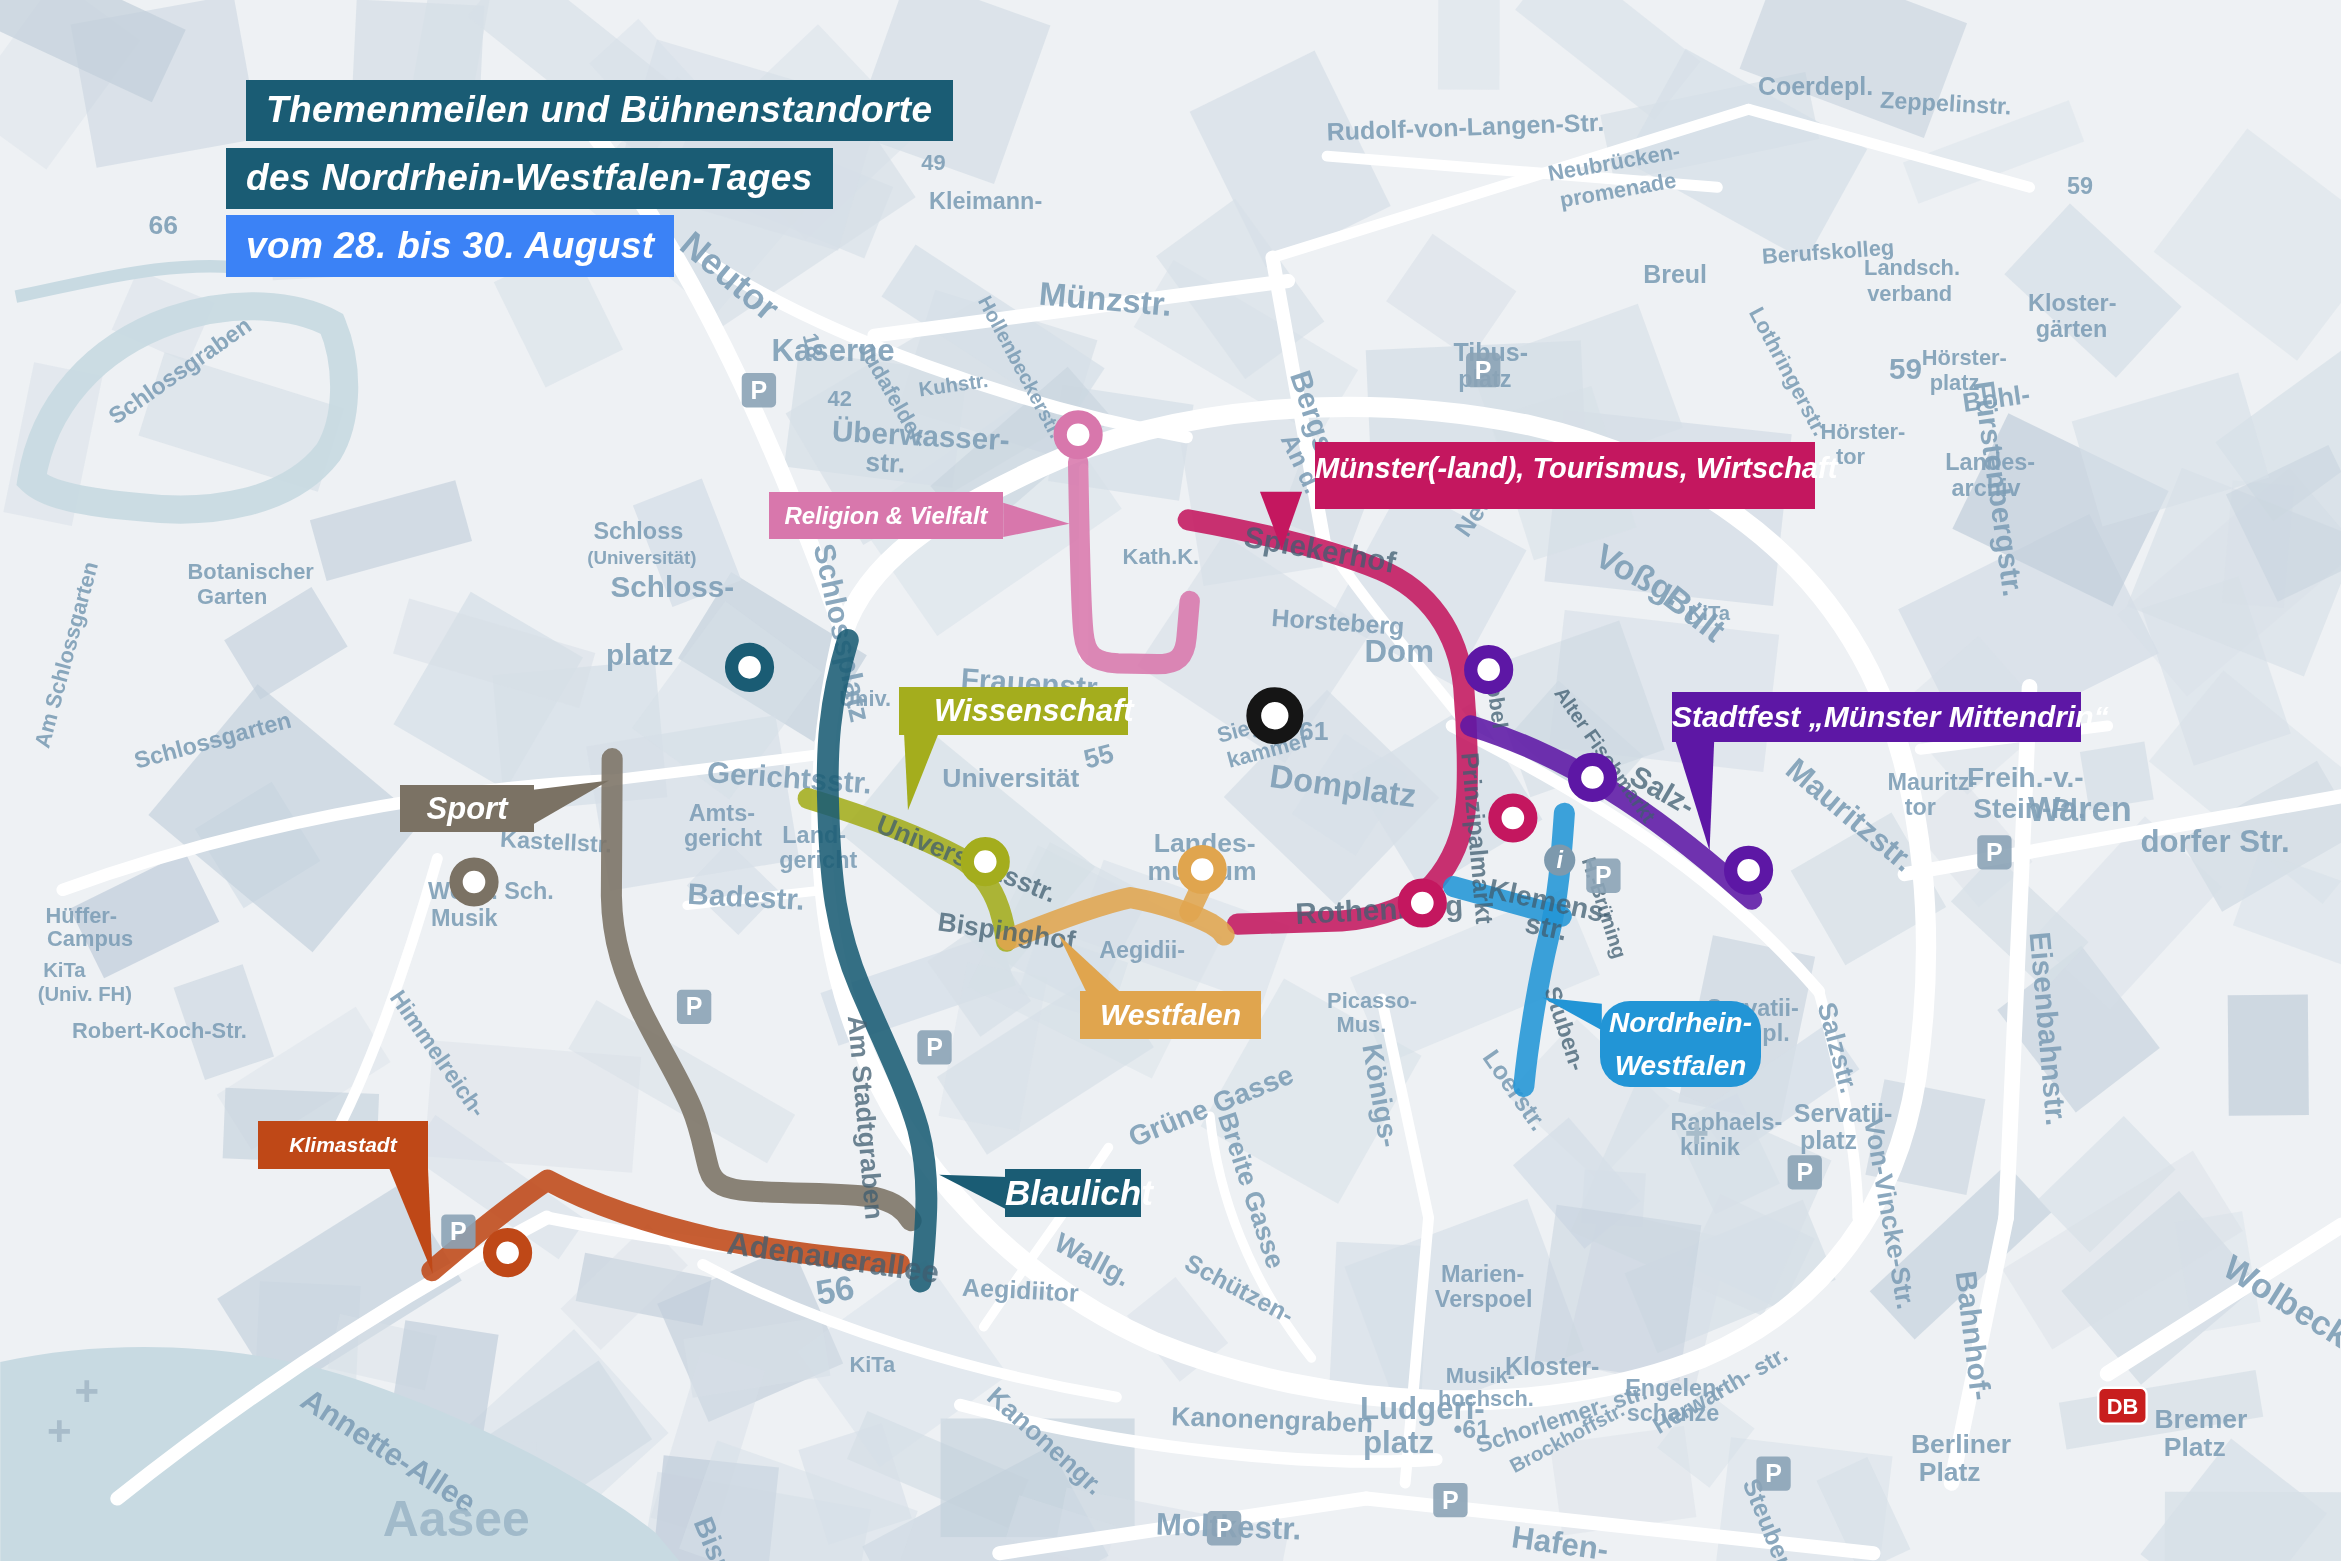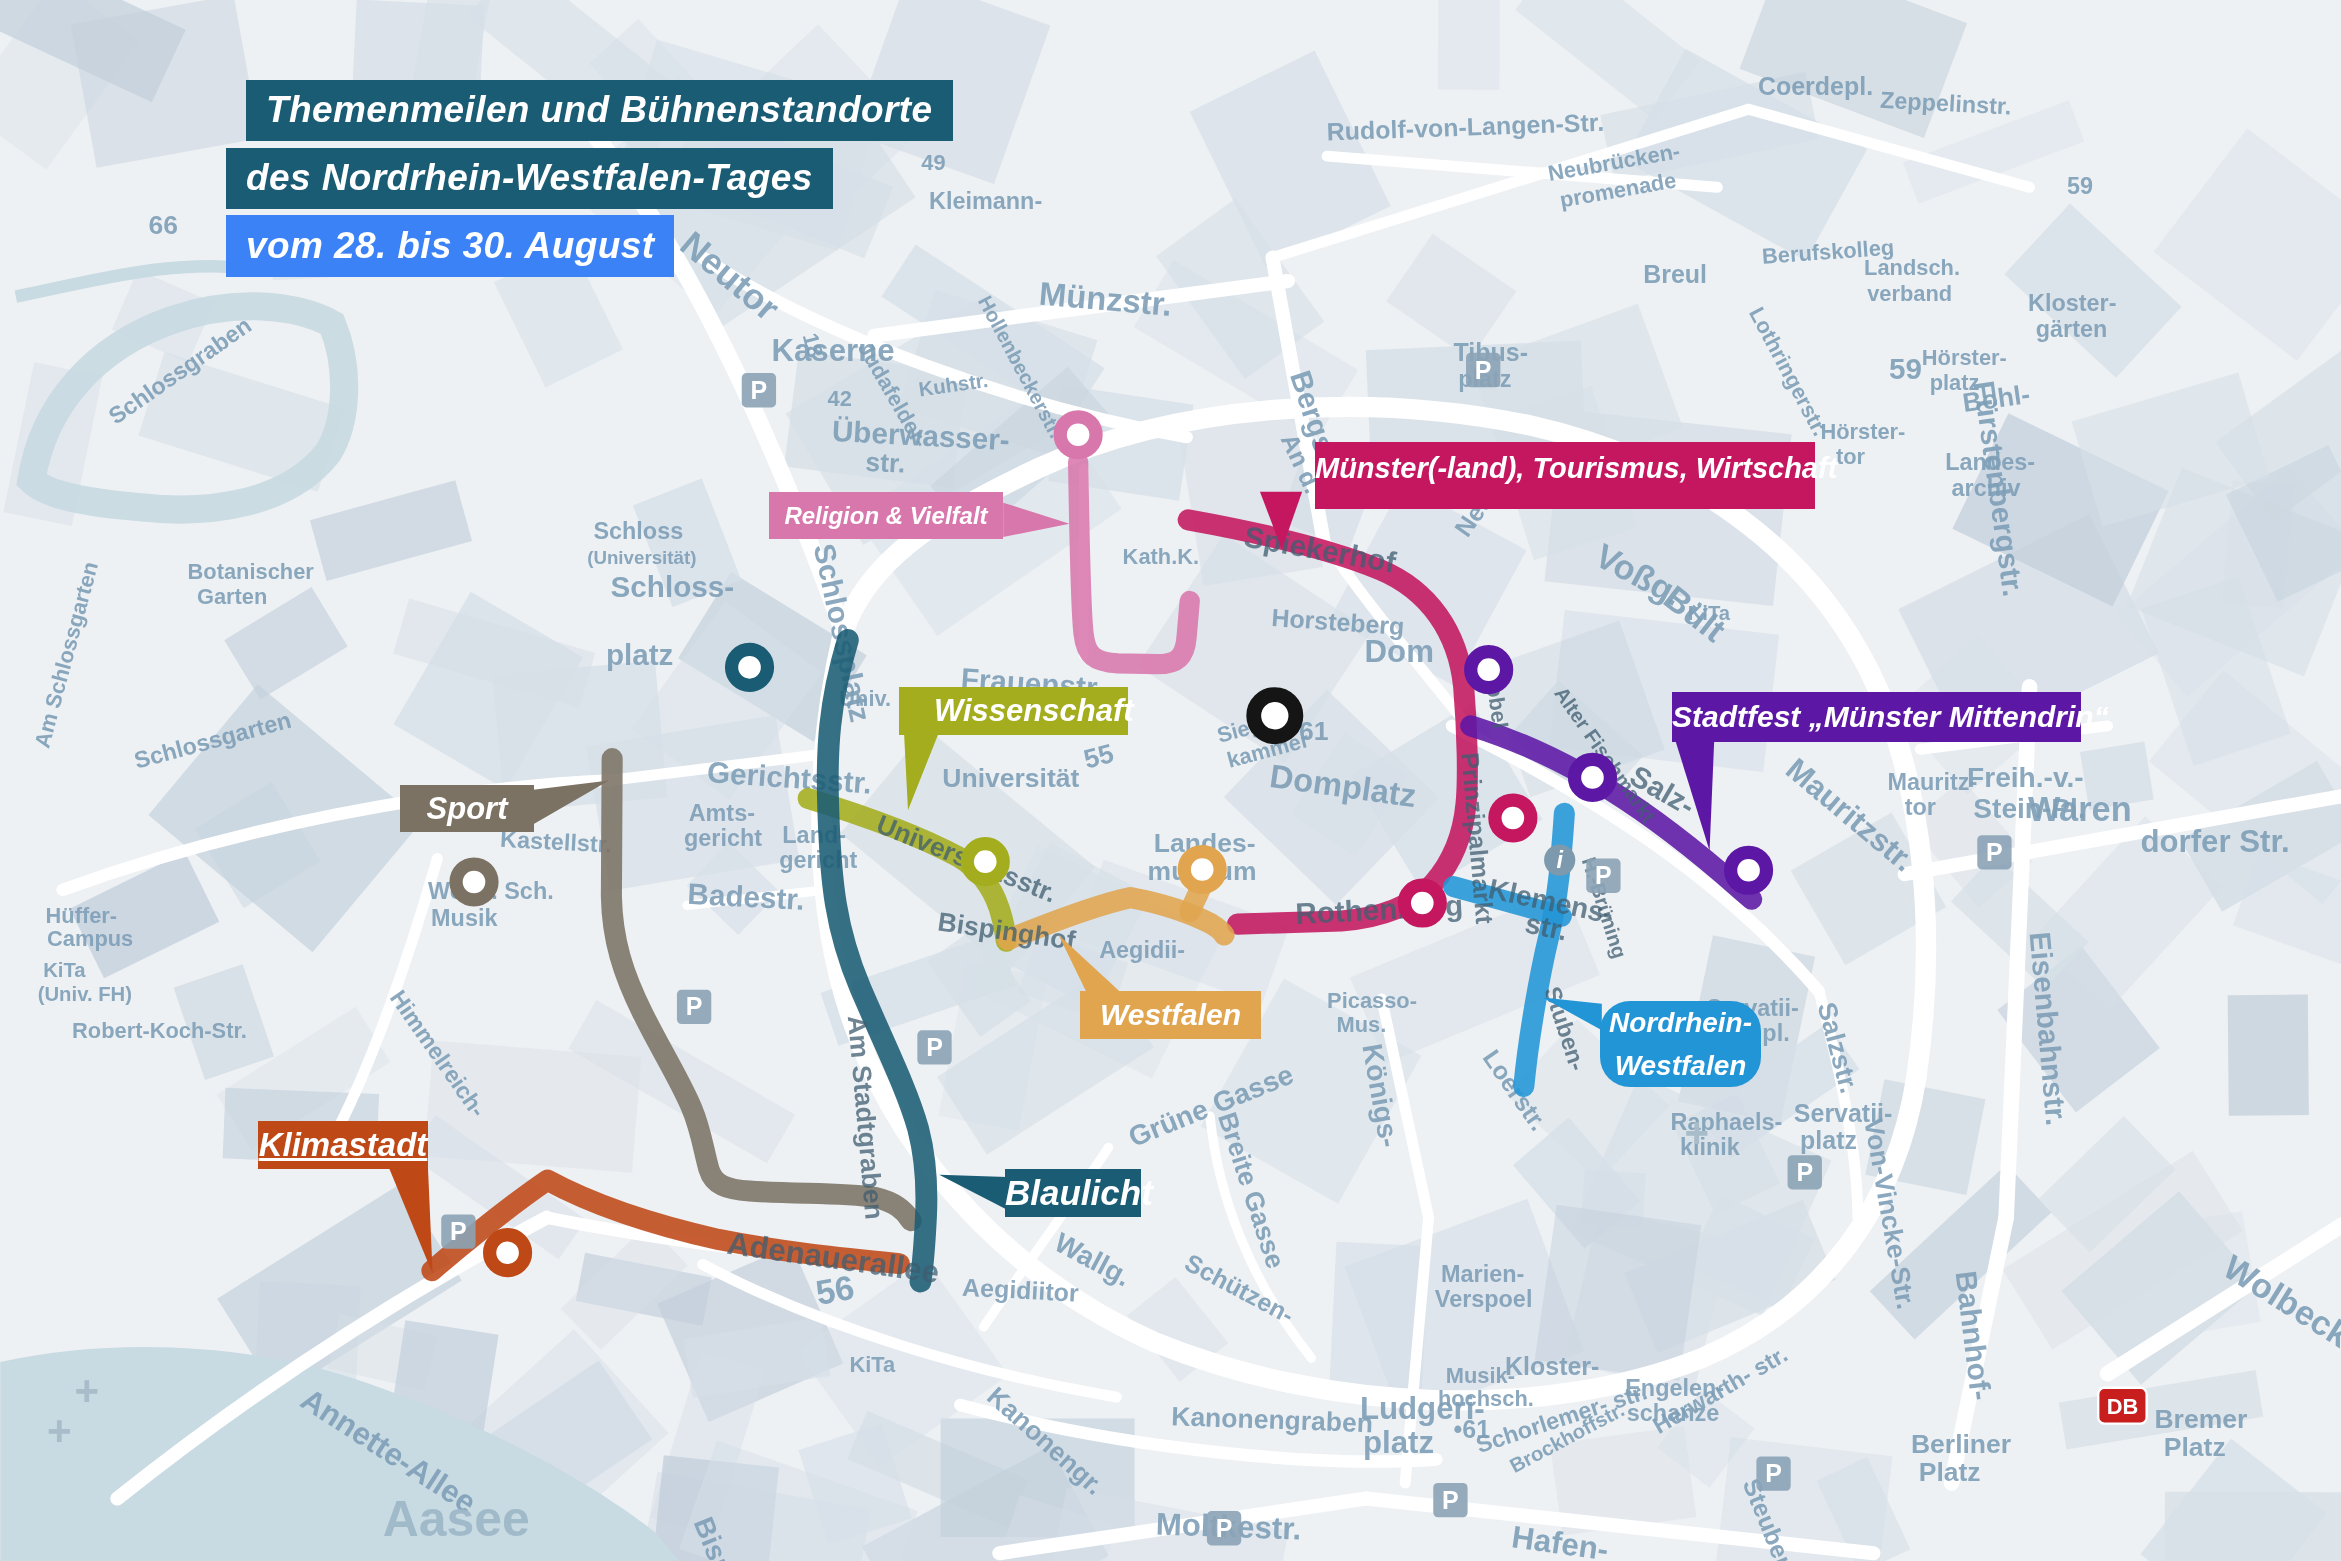--- a/index.html
+++ b/index.html
@@ -478,21 +478,21 @@
       <div class="route-label" style="left: 1672px; top: 692px; width: 409px; height: 50px; background: rgb(93, 23, 165); font-size: 30px; line-height: 50px;">
         <span>Stadtfest „Münster Mittendrin“</span>
       </div>
       <div class="route-label" style="left: 1600px; top: 1001px; width: 161px; height: 86px; background: rgb(34, 149, 214); font-size: 28px; line-height: 43px; border-radius: 30px;">
         <span>Nordrhein-</span>
         <span>Westfalen</span>
       </div>
       <div class="route-label" style="left: 1005px; top: 1169px; width: 136px; height: 48px; background: rgb(26, 92, 116); font-size: 35px; line-height: 48px;">
         <span>Blaulicht</span>
       </div>
-      <div class="route-label" style="left: 258px; top: 1121px; width: 170px; height: 48px; background: rgb(191, 72, 23); font-size: 33px; line-height: 48px; text-decoration: underline;">
+      <div class="route-label" style="left: 258px; top: 1121px; width: 170px; height: 48px; background: rgb(191, 72, 23); font-size: 21px; line-height: 48px;">
         <span>Klimastadt</span>
       </div>
     </div>
   <div id="title">
     <div class="title-line" style="background: rgb(26, 92, 116); margin-left: 20px;">Themenmeilen und Bühnenstandorte</div>
     <div class="title-line" style="background: rgb(26, 92, 116);">des Nordrhein-Westfalen-Tages</div>
     <div class="title-line" style="background: #3b82f6;">vom 28. bis 30. August</div>
   </div>
 </div>
 

